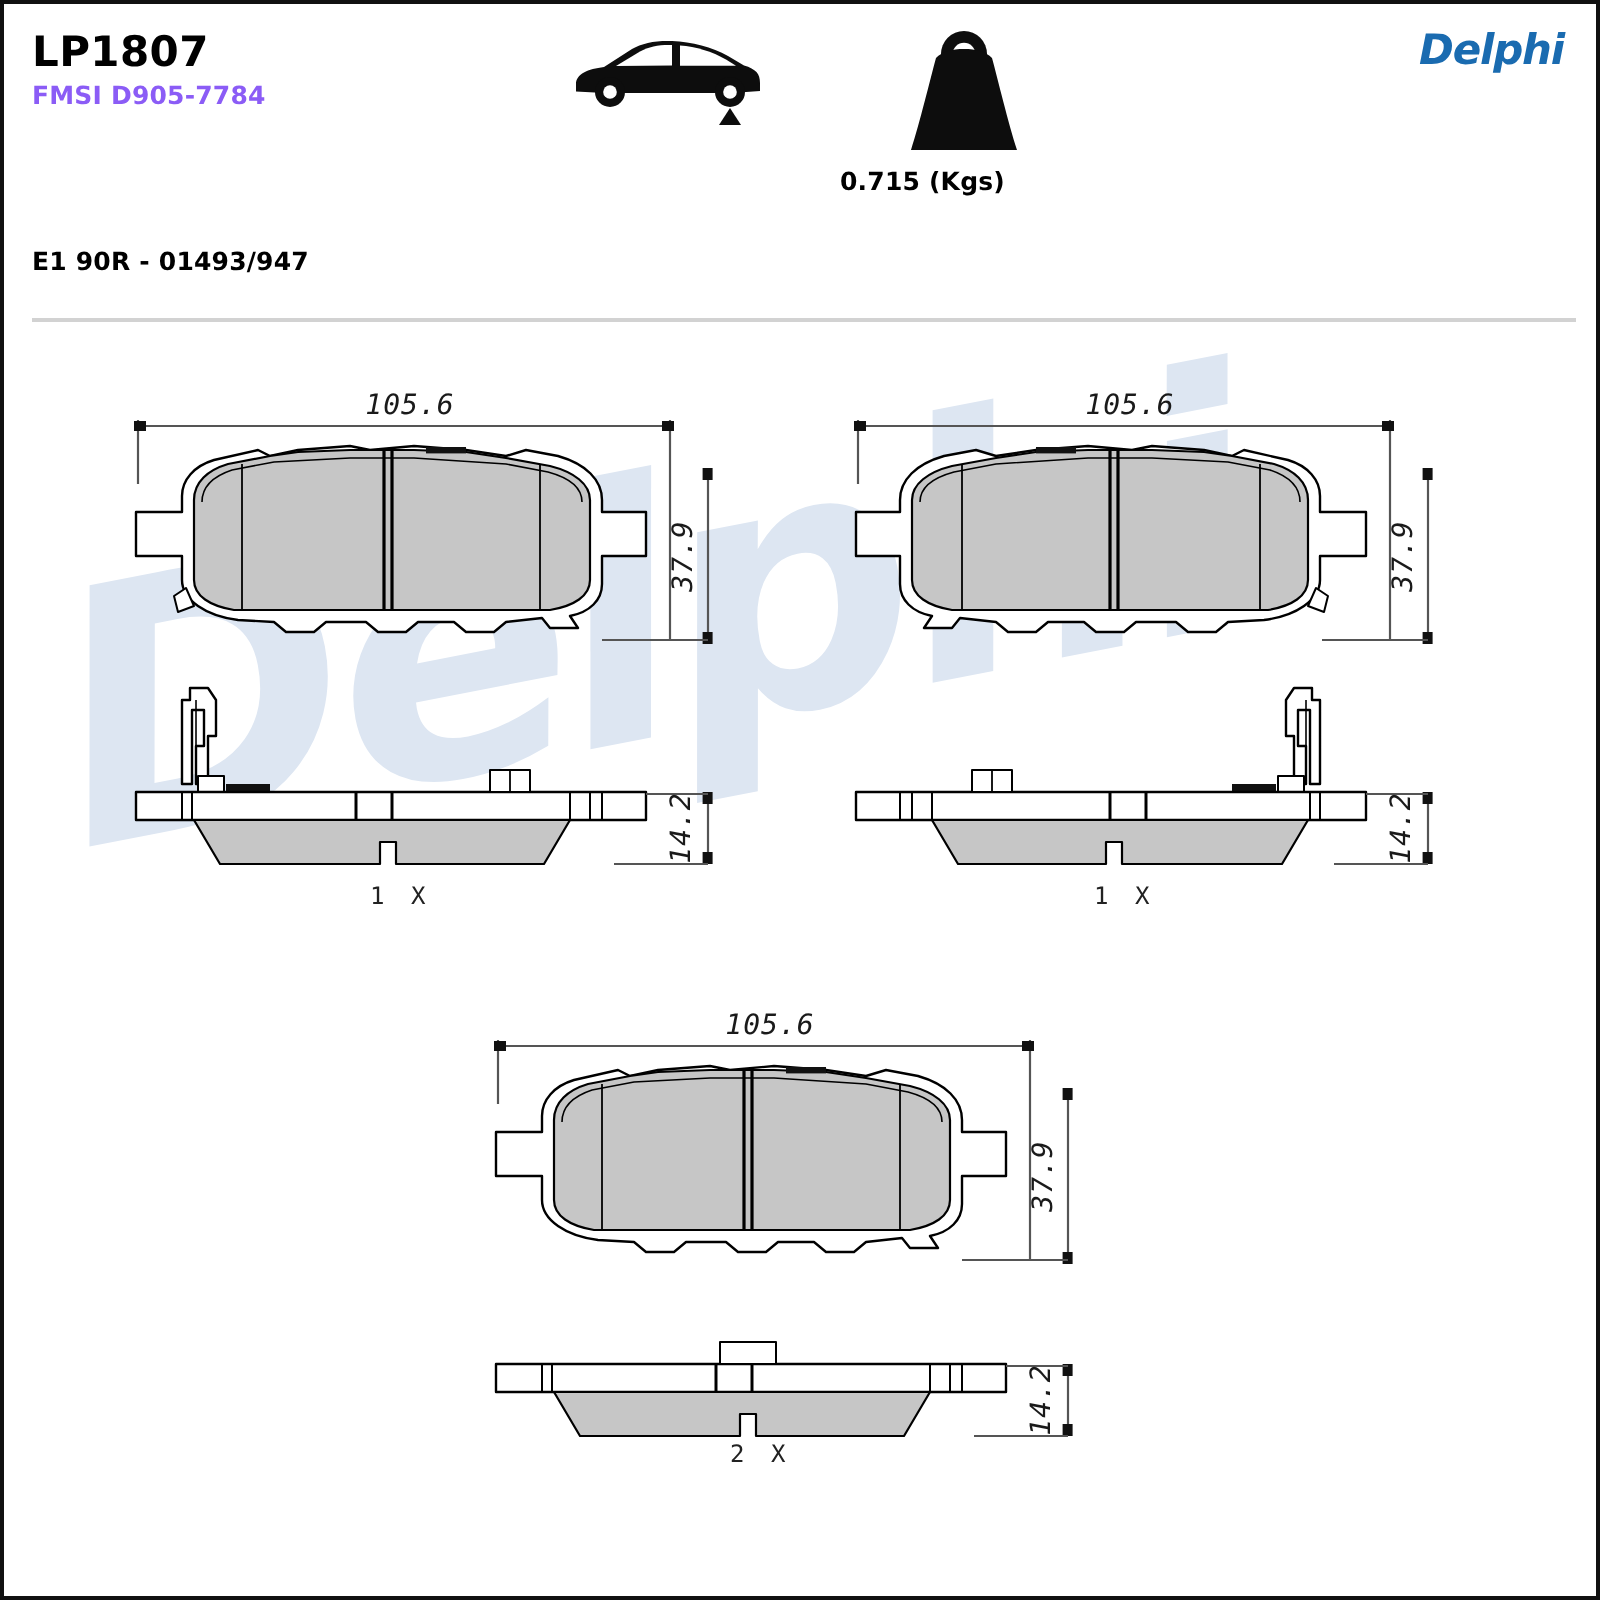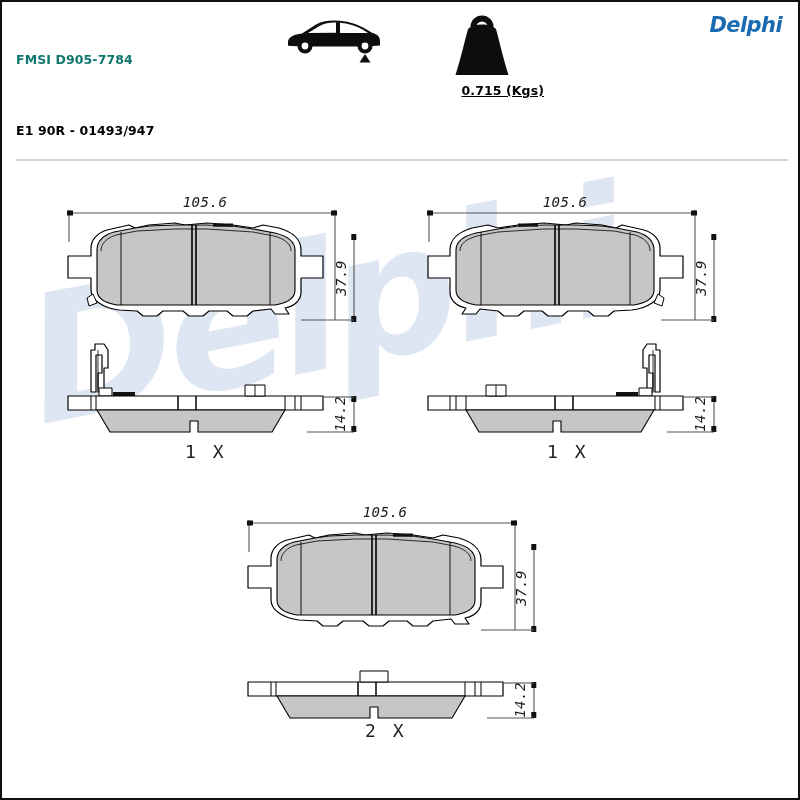--- a/index.html
+++ b/index.html
@@ -30,46 +30,44 @@
   .part-number {
     font-size: 21px;
     font-weight: bold;
     color: #000000;
     letter-spacing: 0.2px;
     line-height: 1.15;
   }
   .code-line {
     font-size: 12.5px;
     font-weight: bold;
-    color: #0f766e;
+    color: #8b5cf6;
     line-height: 1.55;
     letter-spacing: 0.1px;
-    margin-top: 36px;
   }
   #approval-line {
     position: absolute;
     left: 14px;
     top: 121px;
     font-size: 12.5px;
     font-weight: bold;
     color: #000000;
     letter-spacing: 0.1px;
   }
   #car-icon {
     position: absolute;
     left: 278px;
     top: 10px;
   }
   #weight-group {
     position: absolute;
     left: 418px;
     top: 8px;
     width: 124px;
-    text-align: right;
-    text-decoration: underline;
+    text-align: left;
   }
   #weight-label {
     font-size: 12.5px;
     font-weight: bold;
     color: #000000;
     margin-top: 1px;
     letter-spacing: 0.1px;
   }
   #brand-logo {
     position: absolute;
@@ -112,21 +110,21 @@
   
   .drawing {
     position: absolute;
     font-style: italic;
   }
   #drawing-tl { left: 55px;  top: 190px; }
   #drawing-tr { left: 415px; top: 190px; }
   #drawing-b  { left: 235px; top: 500px; }
   .qty-label {
     position: absolute;
-    font-size: 18px;
+    font-size: 12px;
     color: #222222;
     font-family: "DejaVu Sans Mono", "Liberation Mono", monospace;
     letter-spacing: 3px;
     white-space: nowrap;
   }
   #qty-tl { left: 183px; top: 439px; }
   #qty-tr { left: 545px; top: 439px; }
   #qty-b  { left: 363px; top: 718px; }
   svg { display: block; overflow: visible; }
   .dim-text {
@@ -139,20 +137,21 @@
 </head>
 <body>
 
 <div id="sheet" style="border-color: rgb(17, 17, 17);">
 
   <div id="watermark">
     <div id="watermark-text" style="color: rgb(221, 230, 242);">Delphi</div>
   </div>
 
   <div id="header-block">
+    <div class="part-number">LP1807</div>
     <div class="code-line">FMSI D905-7784</div>
   </div>
 
   <div id="approval-line">E1 90R - 01493/947</div>
 
   <div id="car-icon">
     <svg width="104" height="56" viewBox="0 0 104 56">
       <path d="M8 30 C8 25 14 22.5 22 21.5 L36 12.5 C41 9.5 48 8.2 56 8.5
                C66 8.9 76 11.5 84 16 L92 20.8 C98 22.5 100 25 100 29.5
                L100 33.5 L86 34.5 L80 34.5 L30 34.5 L22 34.5 L8 33.8 Z" fill="#0d0d0d"></path>

